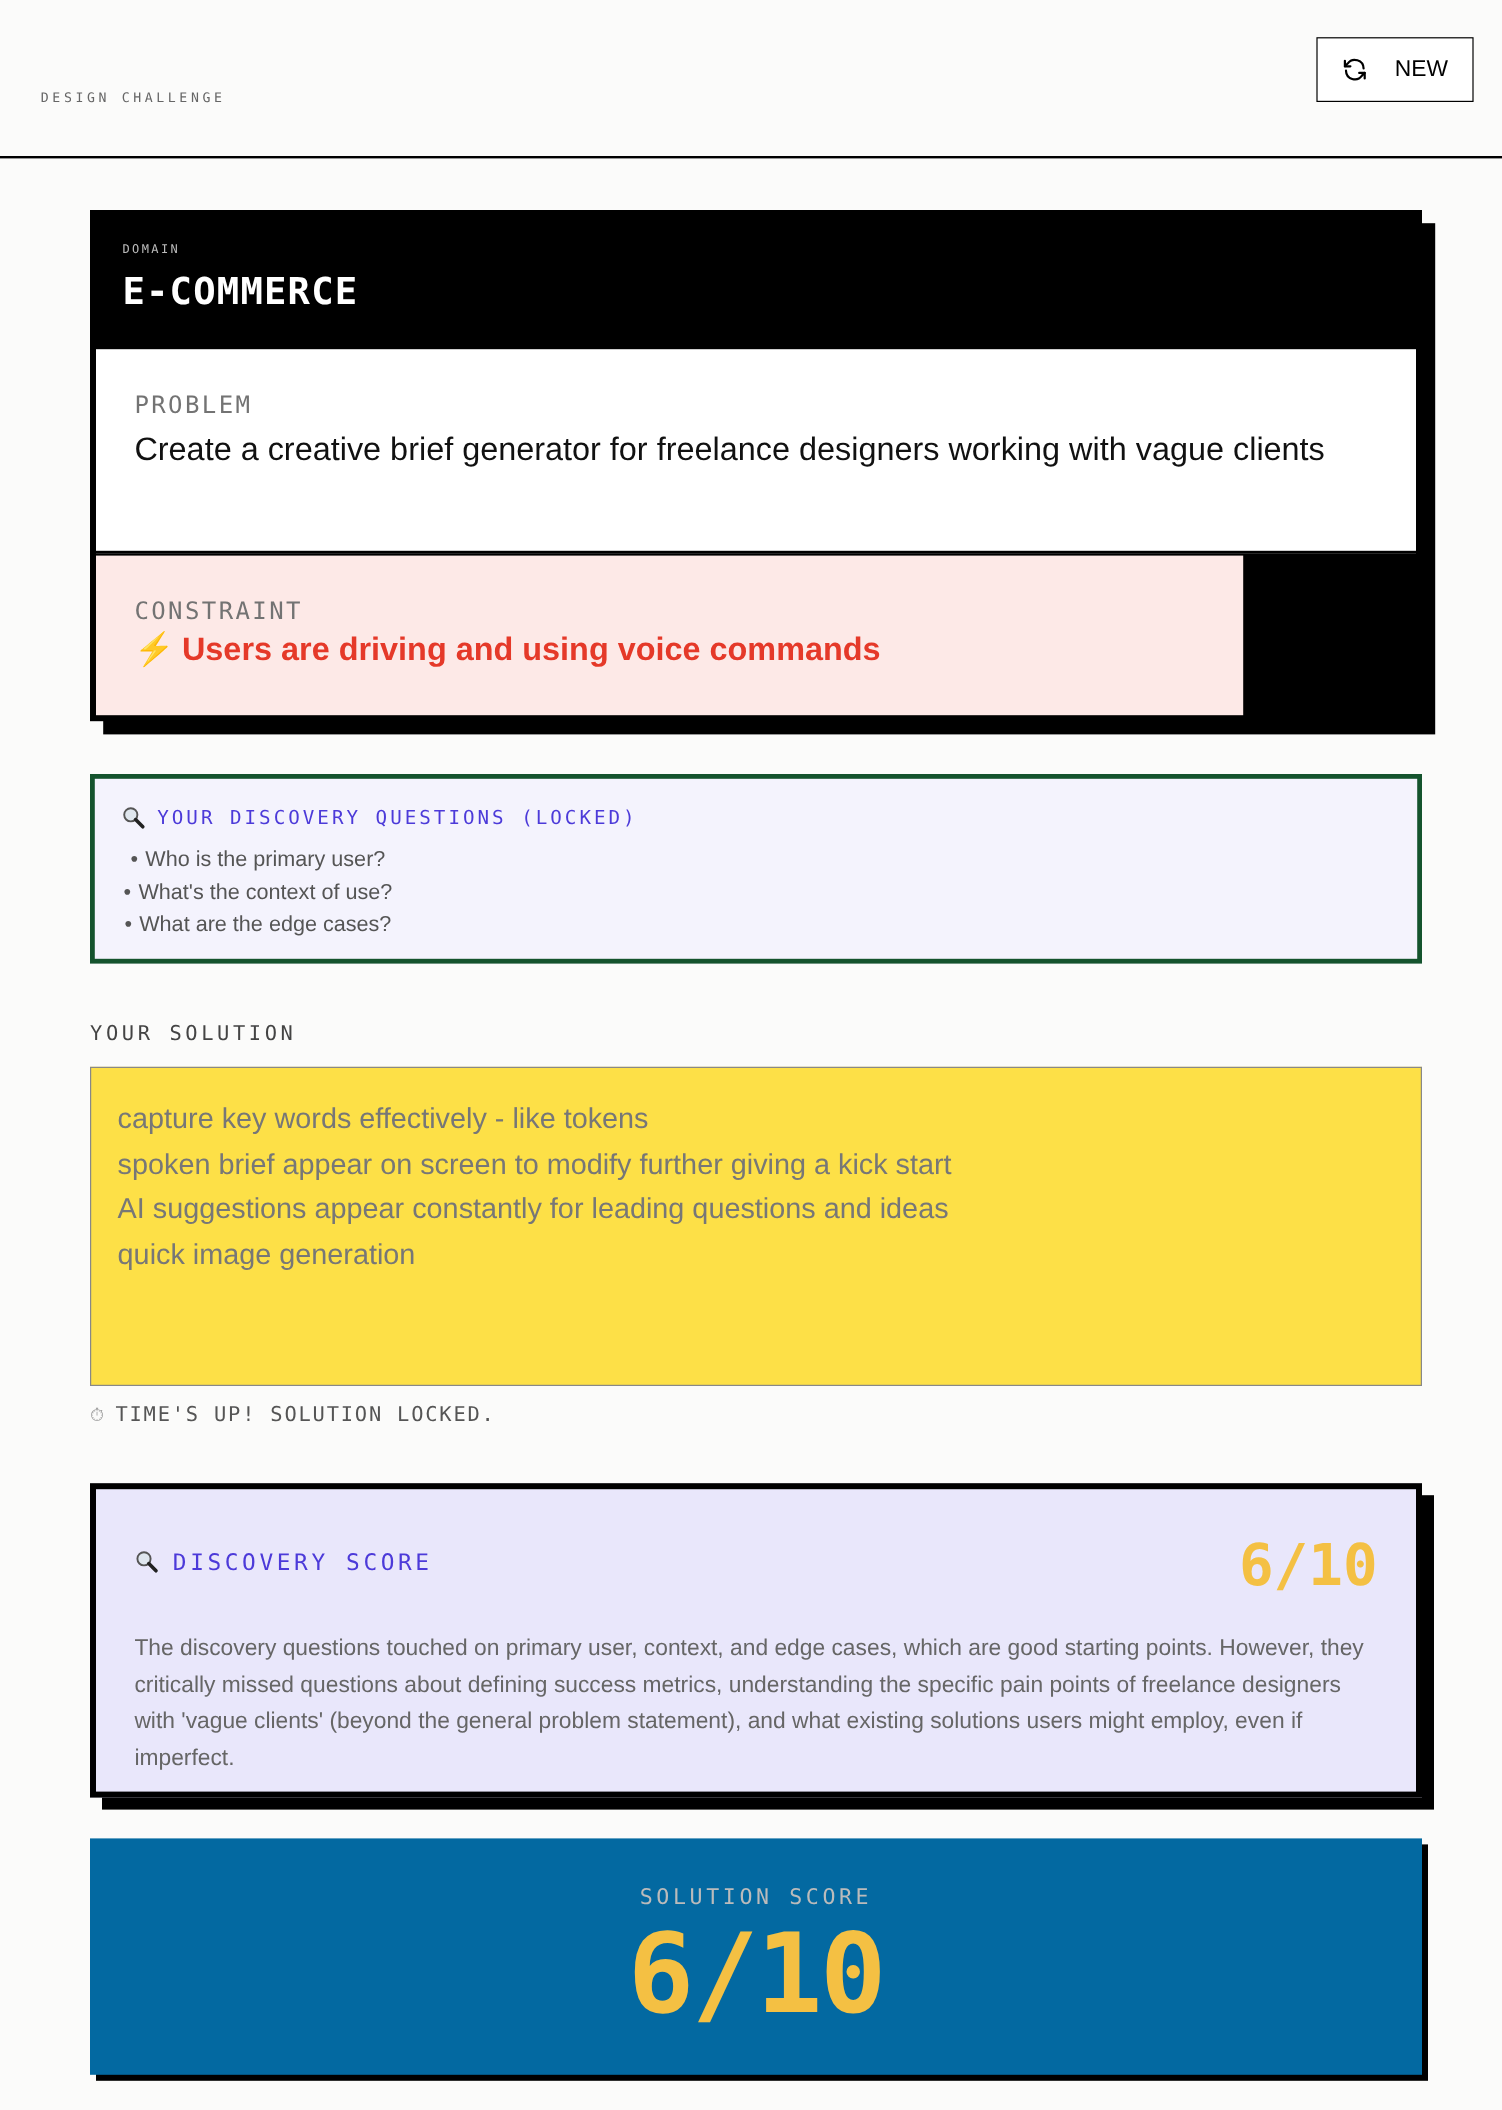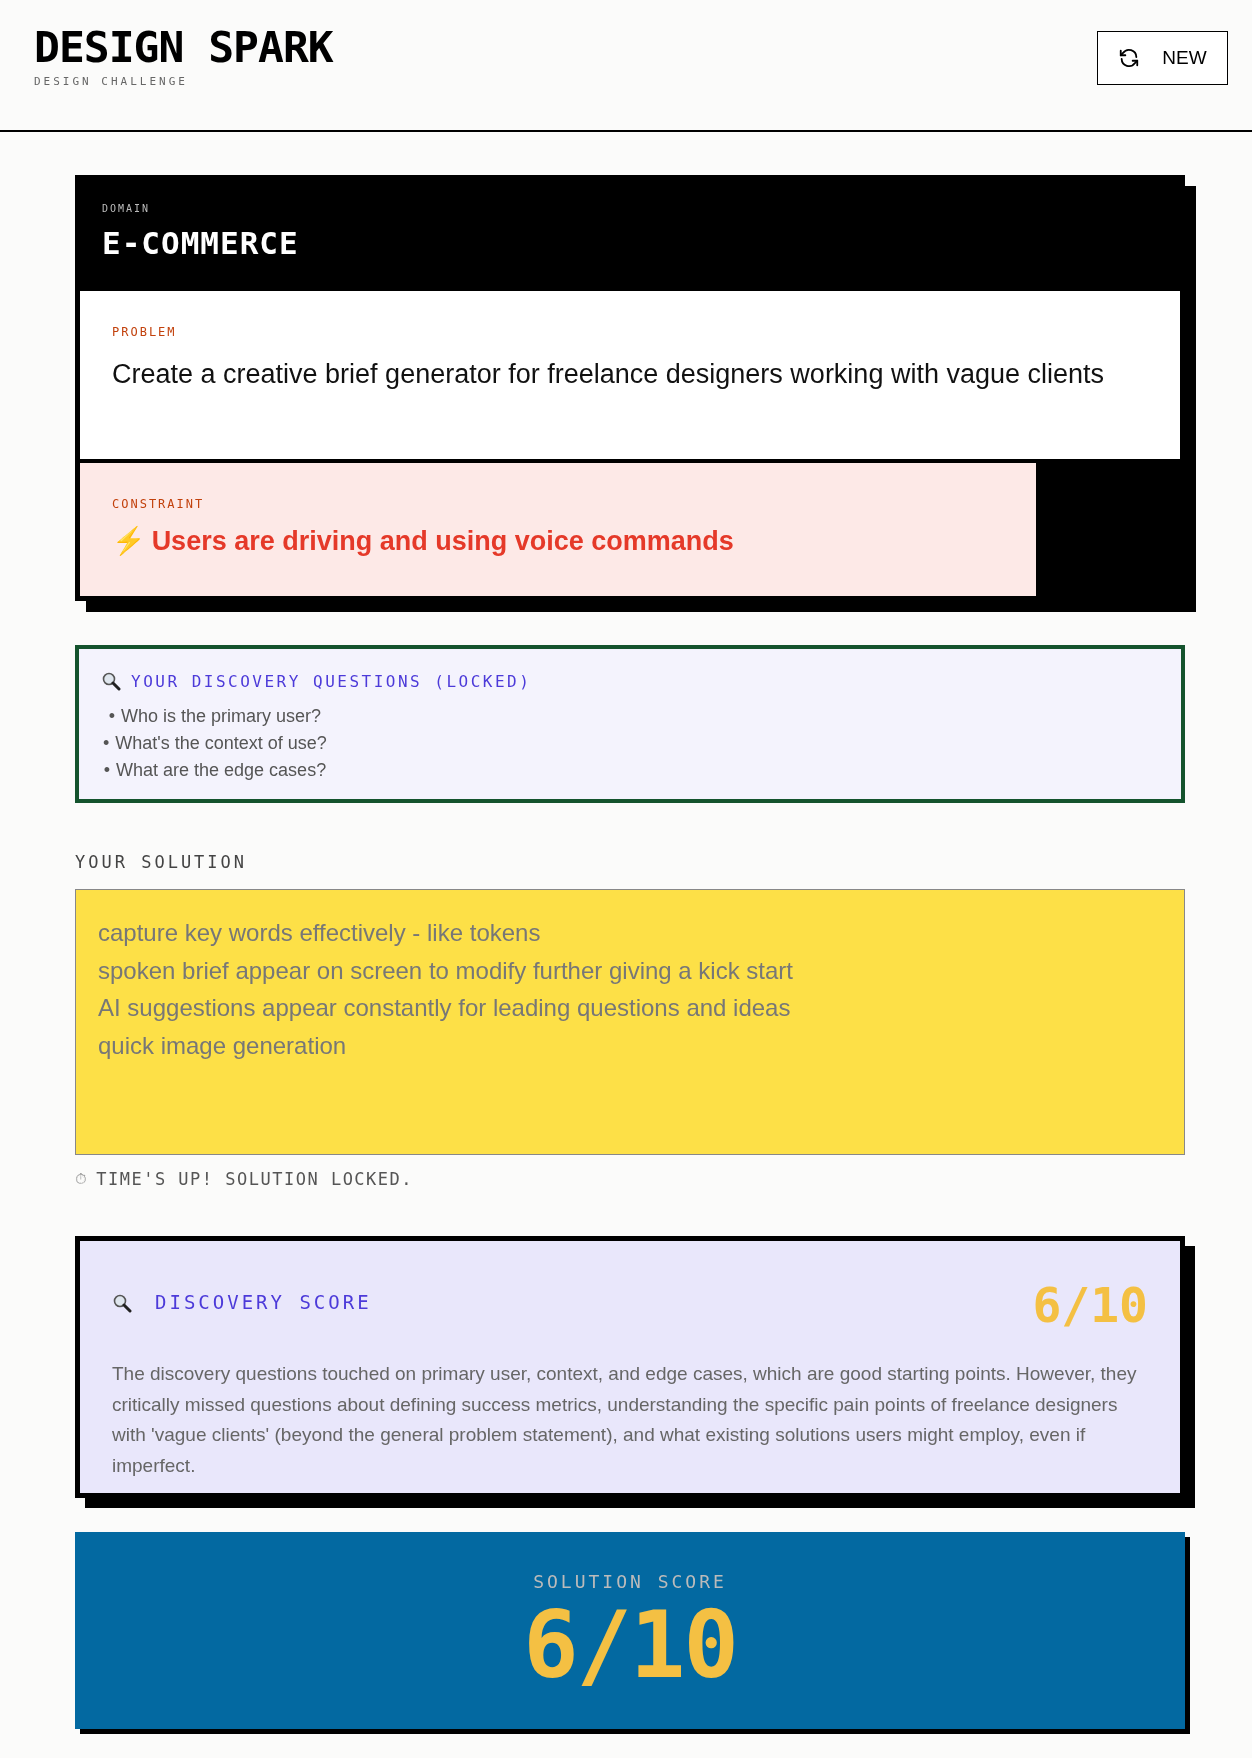--- a/index.html
+++ b/index.html
@@ -13,21 +13,21 @@
     .app-subtitle { position: absolute; left: 34px; top: 75px; font-family: "DejaVu Sans Mono", monospace; font-size: 11px; letter-spacing: 3px; color: #666; }
     .new-btn { position: absolute; left: 1097px; top: 31px; width: 131px; height: 54px; border: 1.5px solid #000; background: #fff; display: flex; align-items: center; justify-content: center; gap: 22px; cursor: pointer; }
     .new-btn svg { width: 22px; height: 22px; }
     .new-btn span { font-size: 19px; font-family: "Liberation Sans", sans-serif; color: #000; }
 
     
     .challenge { position: absolute; left: 75px; top: 175px; width: 1110px; height: 426px; background: #000; box-shadow: 11px 11px 0 #000; }
     .domain-label { position: absolute; left: 27px; top: 28px; font-size: 10px; letter-spacing: 2px; color: #bbb; }
     .domain-value { position: absolute; left: 27px; top: 50px; font-size: 31px; font-weight: bold; color: #fff; letter-spacing: 1px; font-family: "DejaVu Sans Mono", monospace; }
     .problem { position: absolute; left: 5px; top: 116px; width: 1100px; height: 170px; background: #fff; border-bottom: 2px solid #000; }
-    .section-label { font-size: 12px; letter-spacing: 2px; color: #c2410c; }
+    .section-label { font-size: 20px; letter-spacing: 2px; color: #737373; }
     .problem .section-label { position: absolute; left: 32px; top: 34px; }
     .problem-text { position: absolute; left: 32px; top: 64px; width: 1000px; font-size: 27px; line-height: 38px; color: #111; }
     .constraint { position: absolute; left: 5px; top: 288px; width: 956px; height: 133px; background: #fde9e7; }
     .constraint .section-label { position: absolute; left: 32px; top: 34px; }
     .constraint-text { position: absolute; left: 32px; top: 62px; font-size: 27px; font-weight: bold; color: #e53929; }
     .bolt { color: #f3b72a; font-weight: normal; margin-right: 6px; }
 
     
     .questions { position: absolute; left: 75px; top: 645px; width: 1110px; height: 158px; background: #f4f3fd; border: 4px solid #14532d; }
     .questions-title { position: absolute; left: 22px; top: 22px; display: flex; align-items: center; gap: 10px; }
@@ -38,35 +38,34 @@
     .q-list li::before { content: "•"; margin-right: 6px; color: #555; }
 
     
     .solution-label { position: absolute; left: 75px; top: 852px; font-size: 17px; letter-spacing: 3px; color: #444; }
     .solution-box { position: absolute; left: 75px; top: 889px; width: 1110px; height: 266px; background: #fde047; border: 1.5px solid #888; padding: 24px 22px; font-size: 24px; line-height: 37.5px; color: #777; white-space: pre-line; resize: none; font-family: "Liberation Sans", sans-serif; }
     .time-up { position: absolute; left: 75px; top: 1169px; font-size: 17px; letter-spacing: 1.5px; color: #555; display: flex; align-items: center; gap: 8px; }
     .timer-icon { color: #999; font-size: 15px; }
 
     
     .disc-score { position: absolute; left: 75px; top: 1236px; width: 1110px; height: 262px; background: #e9e7fb; border: 5px solid #000; box-shadow: 10px 10px 0 #000; }
-    .disc-head { position: absolute; left: 32px; top: 50px; display: flex; align-items: flex-end; gap: 23px; }
+    .disc-head { position: absolute; left: 32px; top: 50px; display: flex; align-items: flex-start; gap: 12px; }
     .disc-head .label { font-size: 19px; letter-spacing: 3px; color: #4c3ad9; }
     .disc-value { position: absolute; right: 32px; top: 36px; font-size: 48px; font-weight: bold; color: #f4c043; font-family: "DejaVu Sans Mono", monospace; }
     .disc-text { position: absolute; left: 32px; top: 118px; width: 1030px; font-size: 19px; line-height: 30.5px; color: #666; }
 
     
     .sol-score { position: absolute; left: 75px; top: 1532px; width: 1110px; height: 197px; background: #0369a1; box-shadow: 5px 5px 0 #000; text-align: center; }
     .sol-label { position: absolute; left: 0; right: 0; top: 39px; font-size: 18px; letter-spacing: 3px; color: #bbb; }
     .sol-value { position: absolute; left: 0; right: 0; top: 60px; font-size: 92px; font-weight: bold; color: #f4c043; font-family: "DejaVu Sans Mono", monospace; letter-spacing: -2px; }
   </style>
 </head>
 <body>
 
 <header class="header">
-  <h1 class="app-title">DESIGN SPARK</h1>
   <div class="app-subtitle">DESIGN CHALLENGE</div>
   <button class="new-btn">
     <svg viewBox="0 0 24 24" fill="none" stroke="#000" stroke-width="2" stroke-linecap="round" stroke-linejoin="round">
       <path d="M20 11a8 8 0 0 0-14.5-4.5L3 9"></path>
       <polyline points="3 4 3 9 8 9"></polyline>
       <path d="M4 13a8 8 0 0 0 14.5 4.5L21 15"></path>
       <polyline points="21 20 21 15 16 15"></polyline>
     </svg>
     <span>NEW</span>
   </button>

